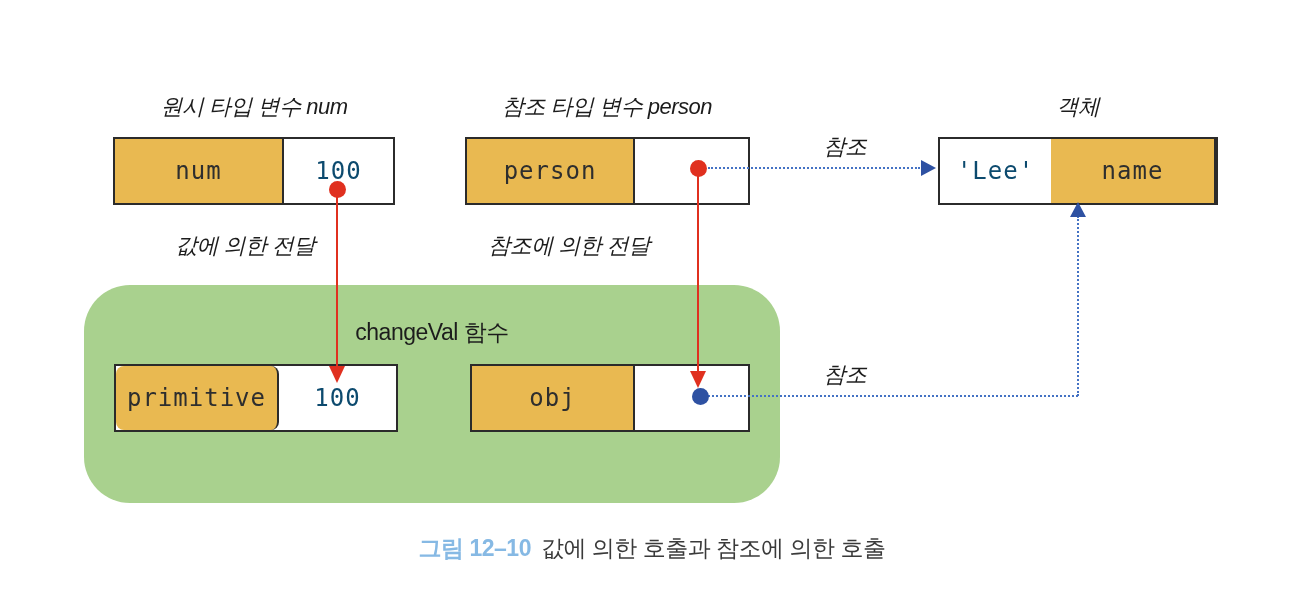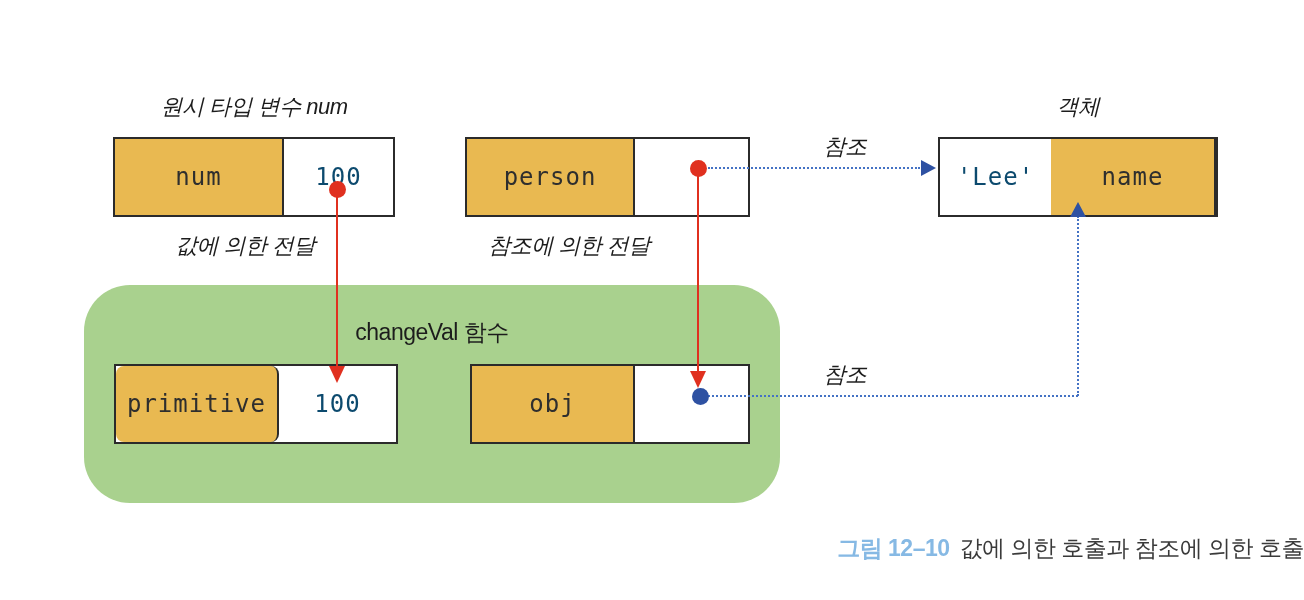--- a/index.html
+++ b/index.html
@@ -25,21 +25,21 @@
     white-space: nowrap;
     font-weight: 500;
     letter-spacing: -0.5px;
     font-style: italic;
   }
 
   
   .varbox {
     position: absolute;
     display: flex;
-    height: 80px;
+    height: 68px;
     border: 2px solid #2b2b2b;
     background: #ffffff;
     box-sizing: border-box;
     z-index: 2;
     text-align: right;
   }
   .cell {
     display: flex;
     align-items: center;
     justify-content: center;
@@ -134,37 +134,38 @@
     width: 0;
     border-left: 2px dotted var(--dottedblue, #4472C4);
     z-index: 3;
   }
 
   
   .caption {
     position: absolute;
     left: 0; top: 533px;
     width: 100%;
-    text-align: right;
+    text-align: center;
     font-size: 23px;
     letter-spacing: -0.5px;
   }
   .caption .fig-num {
     color: var(--captionblue, #86B9E4);
     font-weight: 700;
     margin-right: 10px;
   }
   .caption .fig-text { color: #3a3a3a; font-weight: 500; }
 </style>
 </head>
 <body>
 
 <div class="canvas">
 
   <div class="klabel" style="left:104px; top:92px; width:300px;">원시 타입 변수 num</div>
+  <div class="klabel" style="left:457px; top:92px; width:300px;">참조 타입 변수 person</div>
   <div class="klabel" style="left:928px; top:92px; width:300px;">객체</div>
 
   <div class="varbox" style="left:113px; top:137px; width:282px;">
     <div class="cell key" style="width:169px;">num</div>
     <div class="cell val">100</div>
   </div>
 
   <div class="varbox" style="left:465px; top:137px; width:285px;">
     <div class="cell key" style="width:168px;">person</div>
     <div class="cell val"></div>

